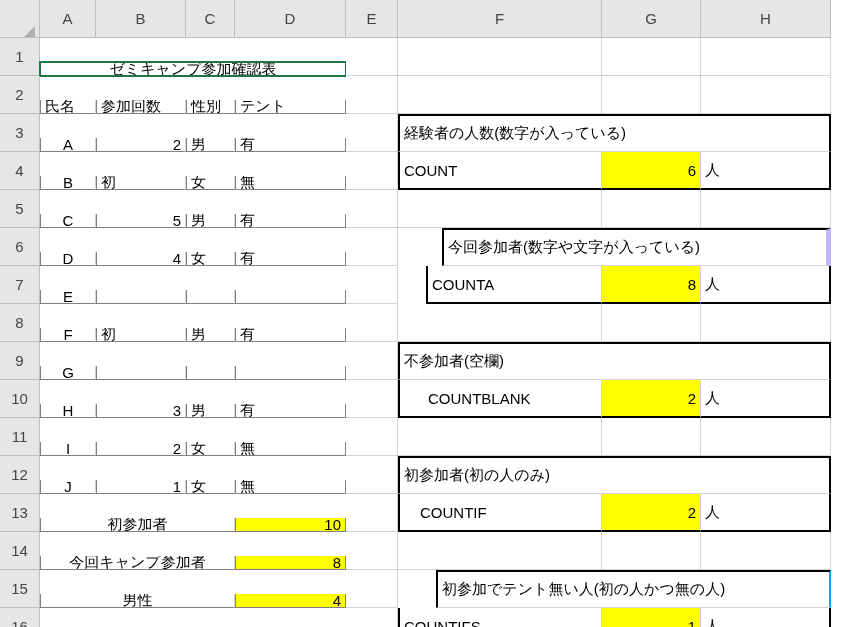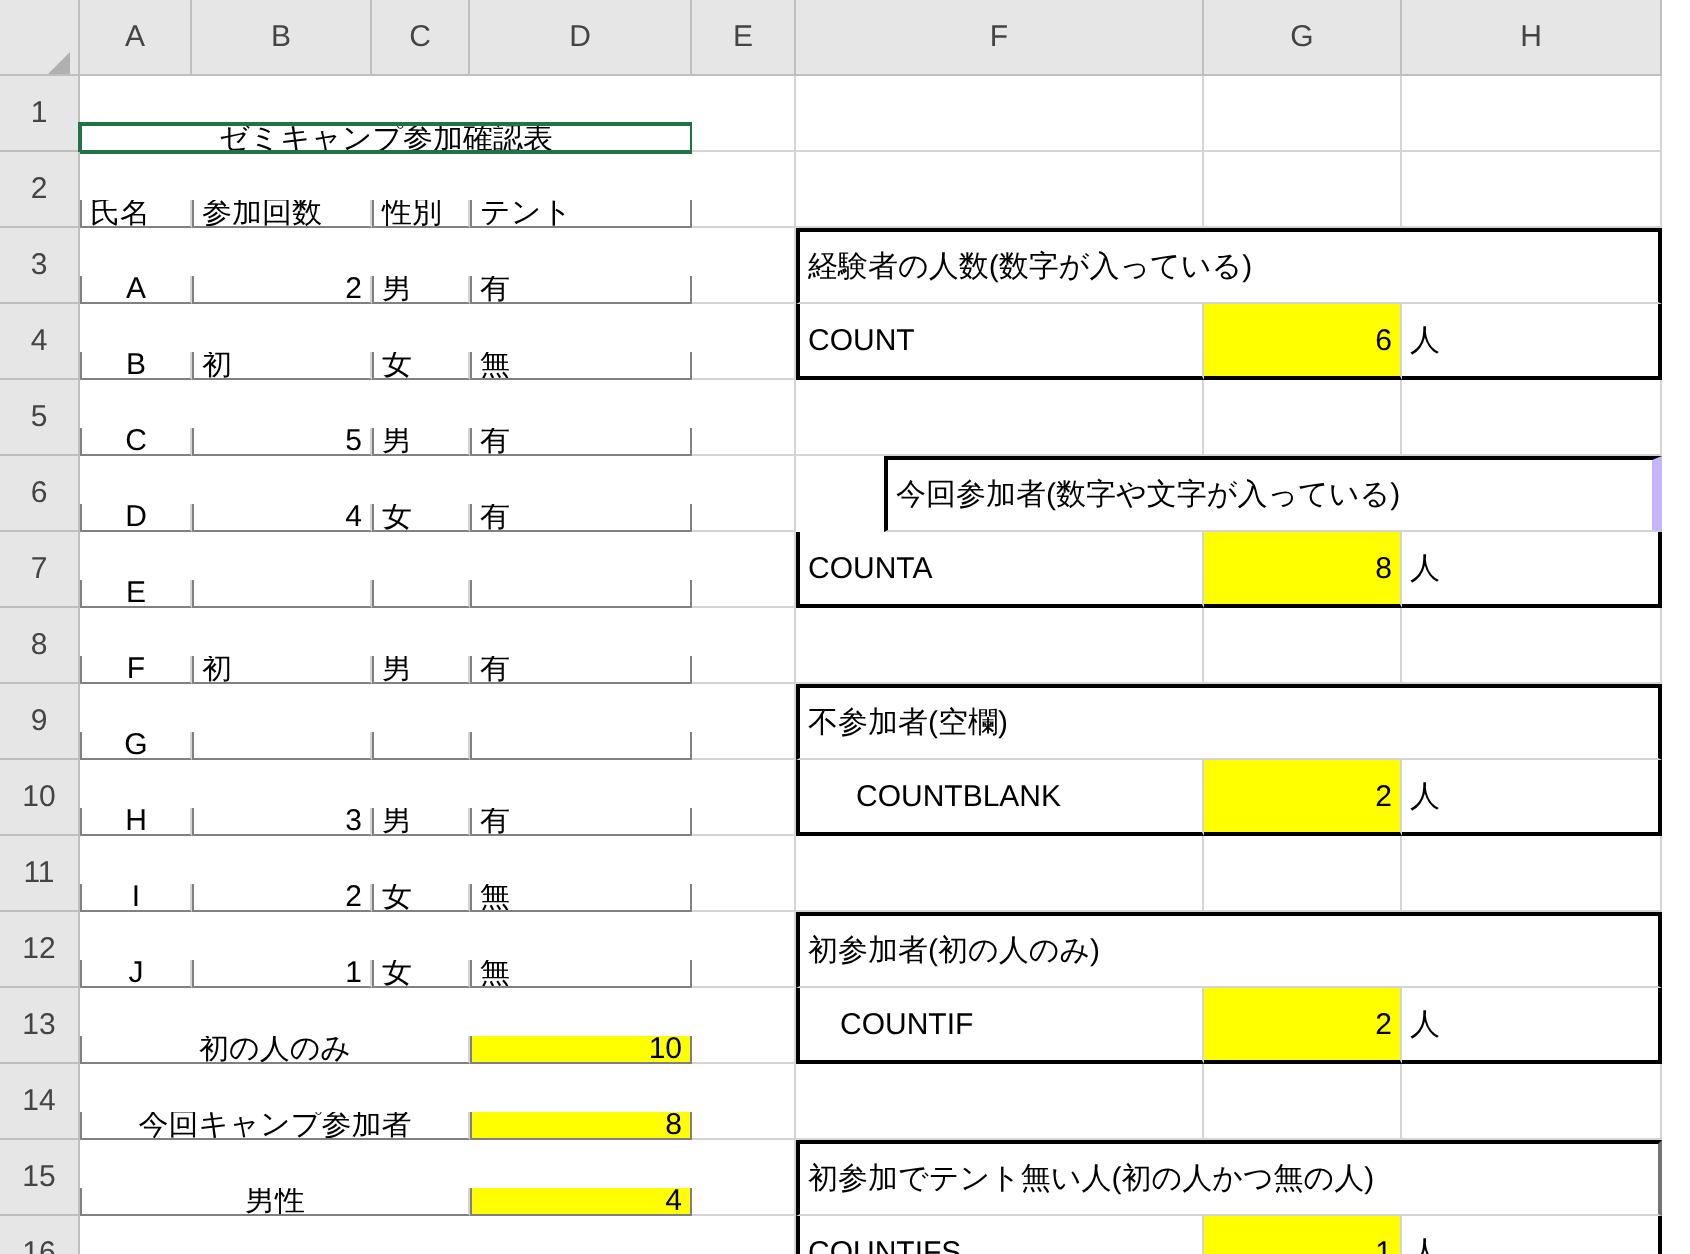--- a/index.html
+++ b/index.html
@@ -119,21 +119,21 @@
   <div class="cell tb-l tb-b tb-r">有</div>
   <div class="cell"></div>
   <div class="cell" style="grid-column:7 / span 3; border-top:2px solid #000;border-left:2px solid #000;border-right:5px solid #c4b5fd;margin-left:44px;">今回参加者(数字や文字が入っている)</div>
 
   <div class="cell rowhdr">7</div>
   <div class="cell tb-l tb-b center">E</div>
   <div class="cell tb-l tb-b"></div>
   <div class="cell tb-l tb-b"></div>
   <div class="cell tb-l tb-b tb-r"></div>
   <div class="cell"></div>
-  <div class="cell" style="border-left:2px solid #000;border-bottom:2px solid #000;">COUNTA</div>
+  <div class="cell" style="border-left:2px solid #000;border-bottom:2px solid #000;margin-left:28px;">COUNTA</div>
   <div class="cell yellow right" style="border-bottom:2px solid #000;">8</div>
   <div class="cell" style="border-right:2px solid #000;border-bottom:2px solid #000;">人</div>
 
   <div class="cell rowhdr">8</div>
   <div class="cell tb-l tb-b center">F</div>
   <div class="cell tb-l tb-b">初</div>
   <div class="cell tb-l tb-b">男</div>
   <div class="cell tb-l tb-b tb-r">有</div>
   <div class="cell"></div>
   <div class="cell"></div>
@@ -170,40 +170,40 @@
 
   <div class="cell rowhdr">12</div>
   <div class="cell tb-l tb-b center">J</div>
   <div class="cell tb-l tb-b right">1</div>
   <div class="cell tb-l tb-b">女</div>
   <div class="cell tb-l tb-b tb-r">無</div>
   <div class="cell"></div>
   <div class="cell" style="grid-column:7 / span 3; border-top:2px solid #000;border-left:2px solid #000;border-right:2px solid #000;">初参加者(初の人のみ)</div>
 
   <div class="cell rowhdr">13</div>
-  <div class="cell tb-l tb-b center" style="grid-column:2 / span 3;">初の人のみ</div>
+  <div class="cell tb-l tb-b center" style="grid-column:2 / span 3;">初参加者</div>
   <div class="cell tb-l tb-b tb-r yellow right">10</div>
   <div class="cell"></div>
   <div class="cell" style="border-left:2px solid #000;border-bottom:2px solid #000;padding-left:20px;">COUNTIF</div>
   <div class="cell yellow right" style="border-bottom:2px solid #000;">2</div>
   <div class="cell" style="border-right:2px solid #000;border-bottom:2px solid #000;">人</div>
 
   <div class="cell rowhdr">14</div>
   <div class="cell tb-l tb-b center" style="grid-column:2 / span 3;">今回キャンプ参加者</div>
   <div class="cell tb-l tb-b tb-r yellow right">8</div>
   <div class="cell"></div>
   <div class="cell"></div>
   <div class="cell"></div>
   <div class="cell"></div>
 
   <div class="cell rowhdr">15</div>
   <div class="cell tb-l tb-b center" style="grid-column:2 / span 3;">男性</div>
   <div class="cell tb-l tb-b tb-r yellow right">4</div>
   <div class="cell"></div>
-  <div class="cell" style="grid-column:7 / span 3; border-top:2px solid #000;border-left:2px solid #000;border-right:2px solid #737373;">初参加でテント無い人(初の人かつ無の人)</div>
+  <div class="cell" style="grid-column:7 / span 3; border-top:2px solid #000;border-left:2px solid #000;border-right:2px solid #0ea5e9;margin-left:38px;">初参加でテント無い人(初の人かつ無の人)</div>
 
   <div class="cell rowhdr">16</div>
   <div class="cell tb-l tb-b center" style="grid-column:2 / span 3;">女性</div>
   <div class="cell tb-l tb-b tb-r yellow right">4</div>
   <div class="cell"></div>
   <div class="cell" style="border-left:2px solid #000;border-bottom:2px solid #000;">COUNTIFS</div>
   <div class="cell yellow right" style="border-bottom:2px solid #000;">1</div>
   <div class="cell" style="border-right:2px solid #000;border-bottom:2px solid #000;">人</div>
 </div>
 

